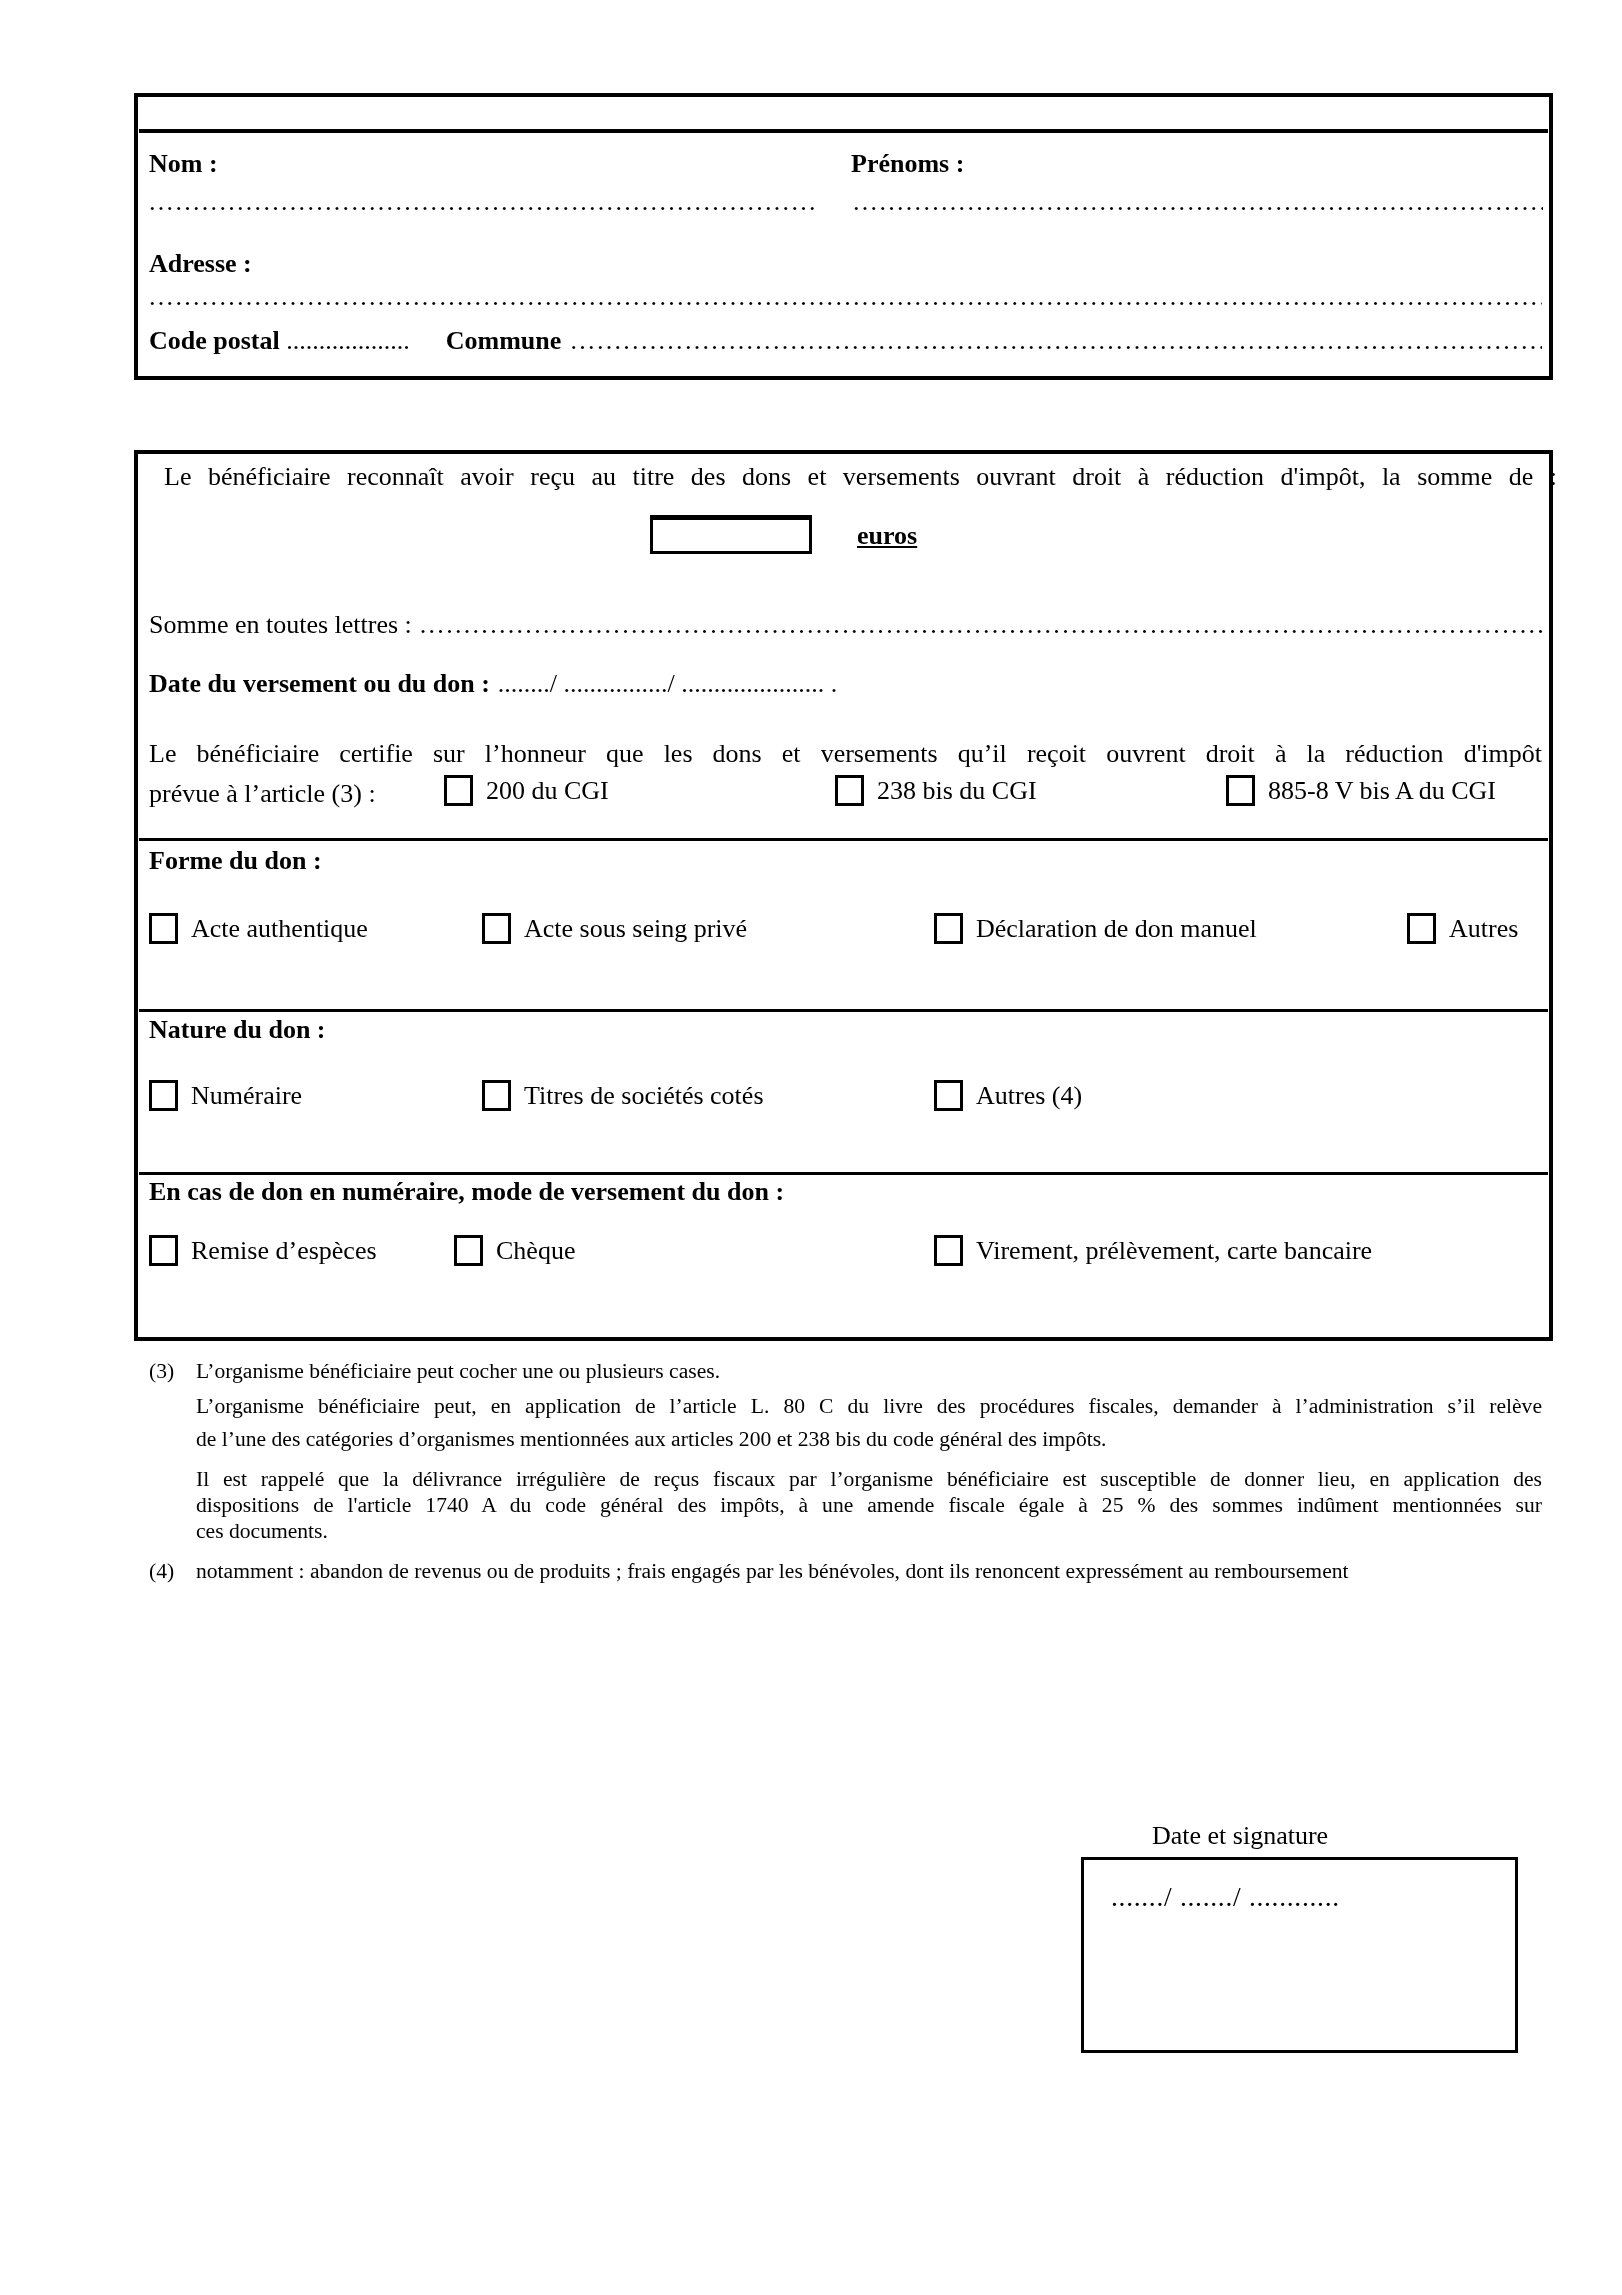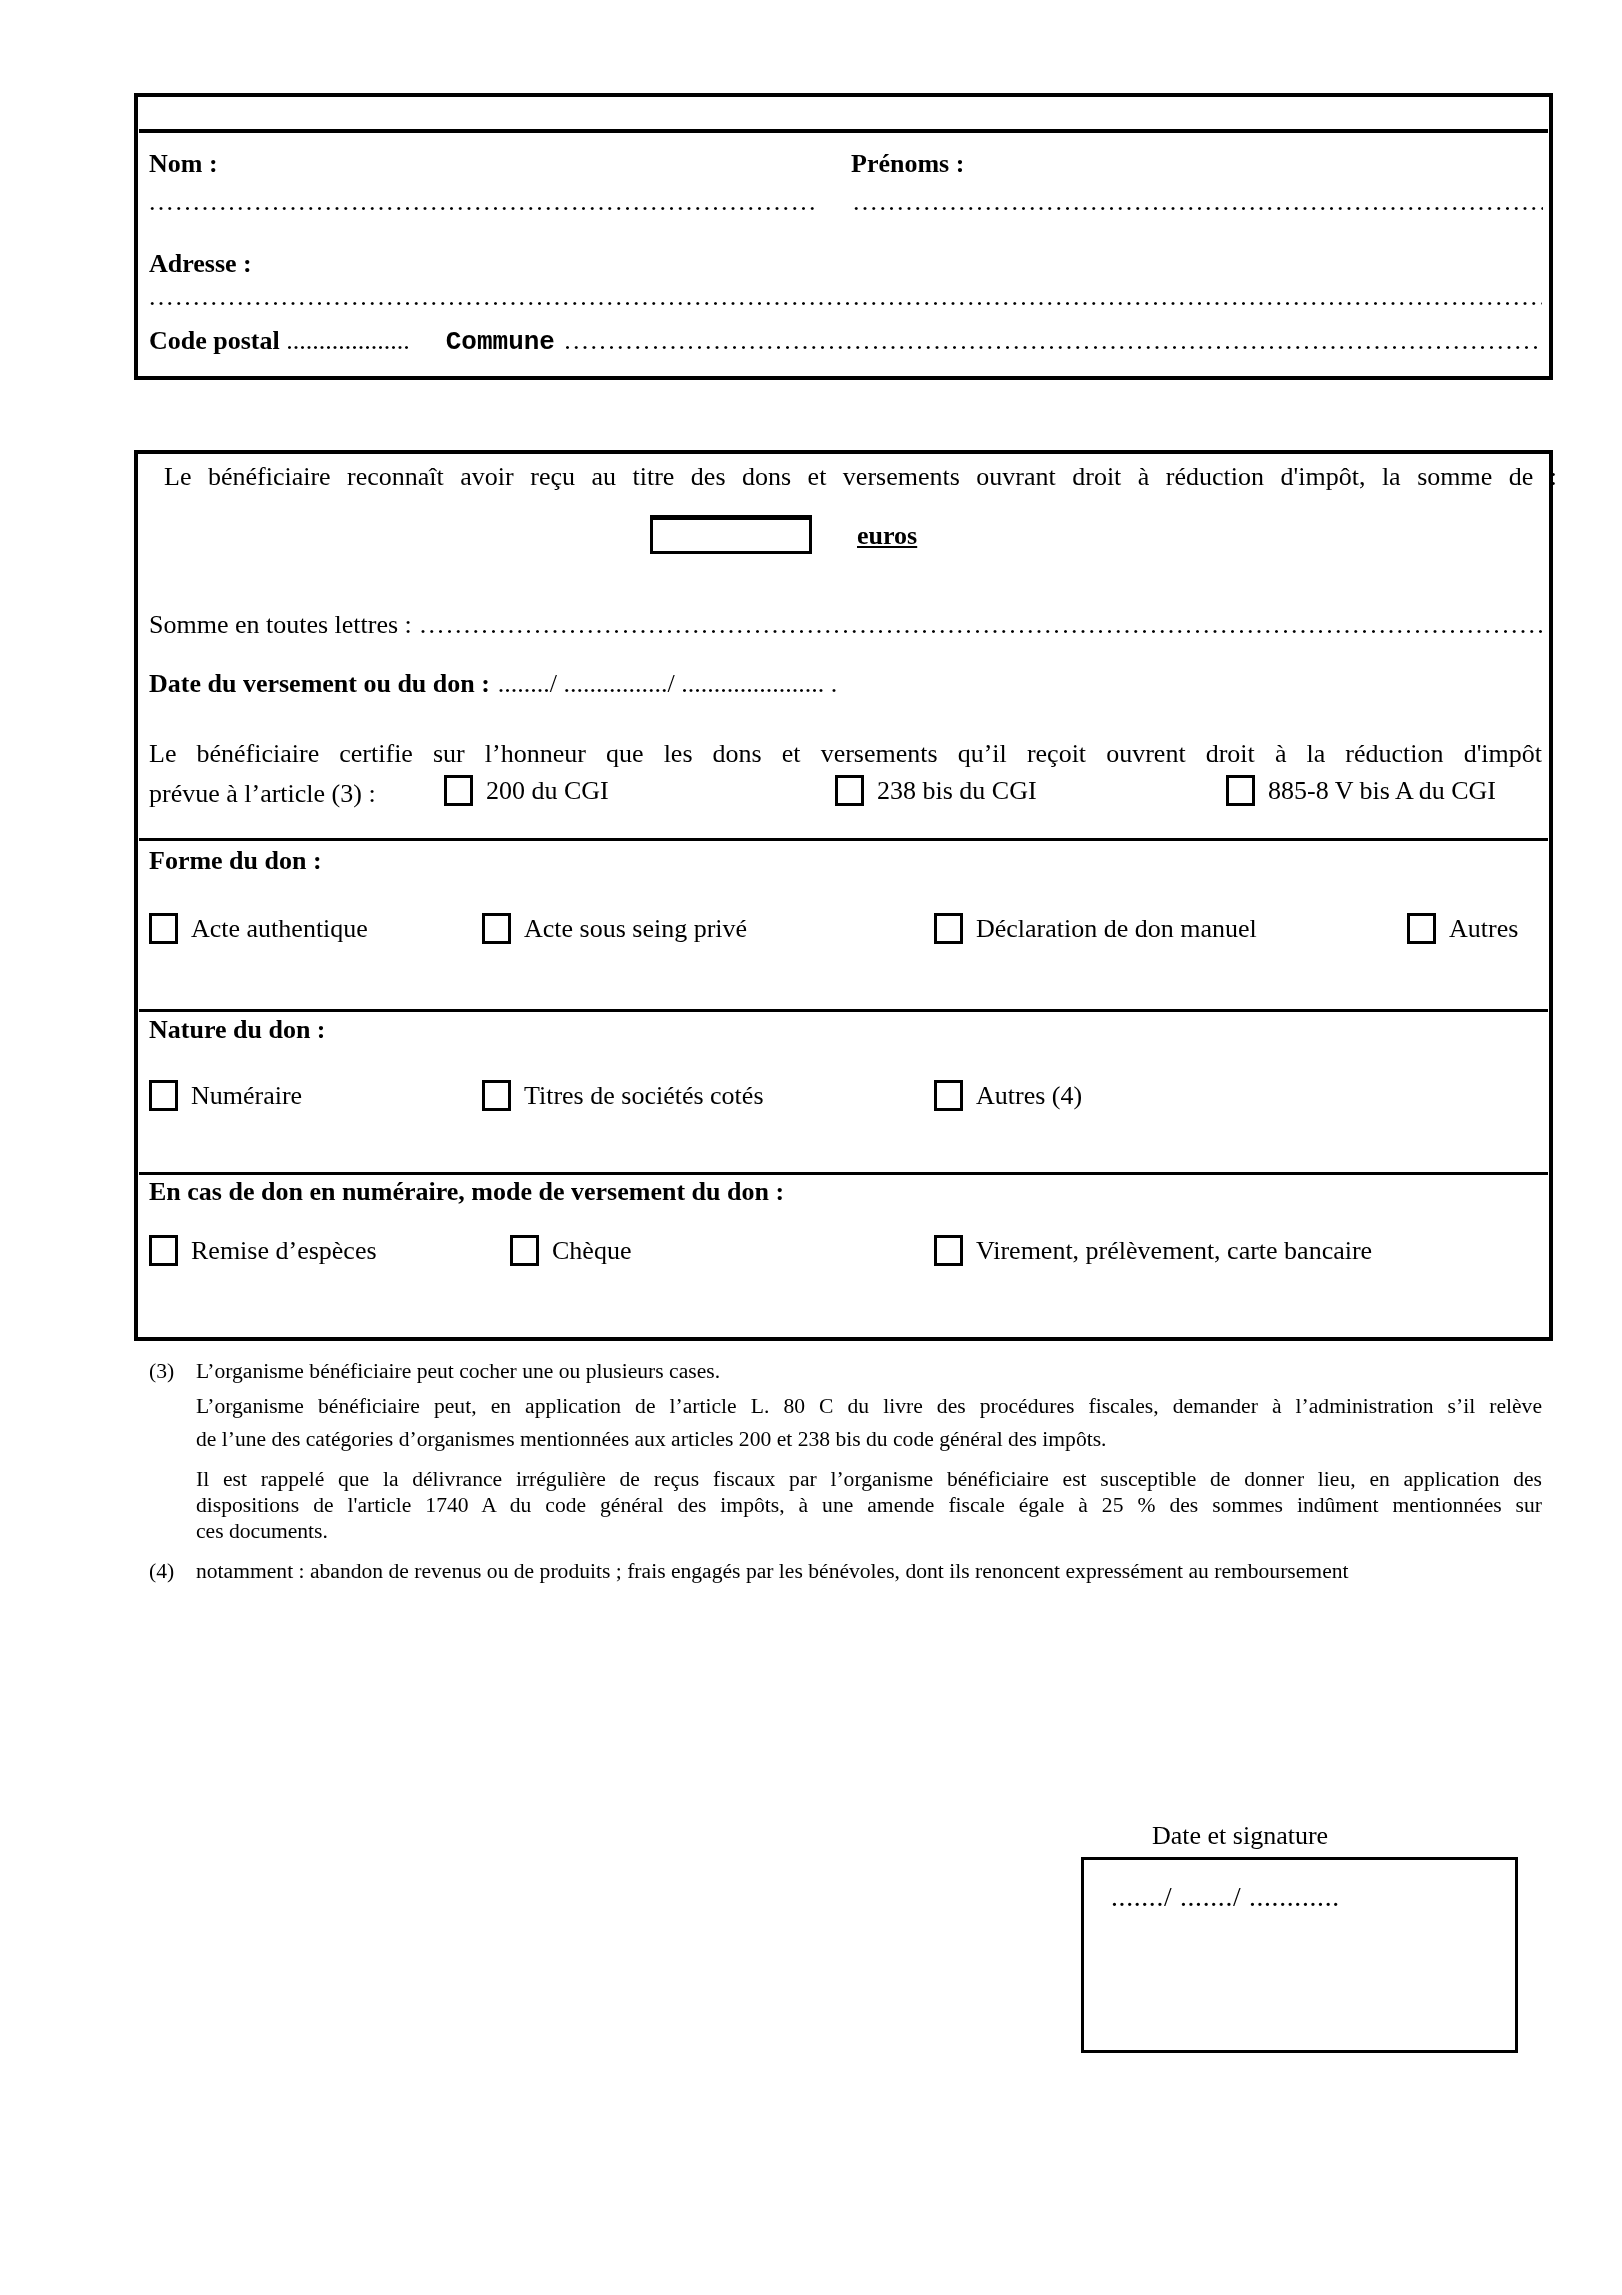--- a/index.html
+++ b/index.html
@@ -35,21 +35,21 @@
   <span class="abs fs40 b nowrap" style="left:851px;top:149px;">Prénoms :</span>
   <div class="abs leader" style="left:149px;top:185px;width:665px;">..........................................................................................................................................................................</div>
   <div class="abs leader" style="left:853px;top:185px;width:690px;">..........................................................................................................................................................................</div>
 
   <span class="abs fs40 b nowrap" style="left:149px;top:249px;">Adresse :</span>
   <div class="abs leader" style="left:149px;top:280px;width:1393px;">..........................................................................................................................................................................</div>
 
   <div class="abs row" style="left:149px;top:324px;width:1393px;">
     <span class="fs40 b nowrap">Code postal</span>
     <span class="fs40 nowrap" style="margin-left:6.5px;">...................</span>
-    <span class="fs40 b nowrap" style="margin-left:36px;font-family:Liberation Mono, monospace;">Commune</span>
+    <span class="fs40 b nowrap" style="margin-left:36px;">Commune</span>
     <div class="leader" style="flex:1;margin-left:9.2px;">..........................................................................................................................................................................</div>
   </div>
 
   <div class="box" style="left:134px;top:450px;width:1419px;height:891px;"></div>
 
   <div class="abs fs40 jl" style="left:164px;top:462px;width:1393px;">Le bénéficiaire reconnaît avoir reçu au titre des dons et versements ouvrant droit à réduction d'impôt, la somme de :</div>
 
   <div class="abs" style="left:650px;top:515px;width:162px;height:39px;border:3.3px solid #000;border-top-width:5.9px;box-sizing:border-box;"></div>
   <span class="abs fs40 b nowrap" style="left:857px;top:521px;text-decoration:underline;">euros</span>
 
@@ -115,21 +115,21 @@
     <span class="optlbl">Autres (4)</span>
   </div>
 
   <div class="sep" style="left:139px;top:1172px;width:1409px;"></div>
   <span class="abs fs40 b nowrap" style="left:149px;top:1177px;">En cas de don en numéraire, mode de versement du don :</span>
 
   <div class="opt" style="left:149px;top:1235px;">
     <span class="cb"></span>
     <span class="optlbl">Remise d’espèces</span>
   </div>
-  <div class="opt" style="left:510px;top:1235px;">
+  <div class="opt" style="left:454px;top:1235px;">
     <span class="cb"></span>
     <span class="optlbl">Chèque</span>
   </div>
   <div class="opt" style="left:934px;top:1235px;">
     <span class="cb"></span>
     <span class="optlbl">Virement, prélèvement, carte bancaire</span>
   </div>
 
   <span class="abs fnnum" style="left:149px;top:1359px;">(3)</span>
   <div class="abs fs33" style="left:196px;top:1359px;width:1346px;">L’organisme bénéficiaire peut cocher une ou plusieurs cases.</div>

